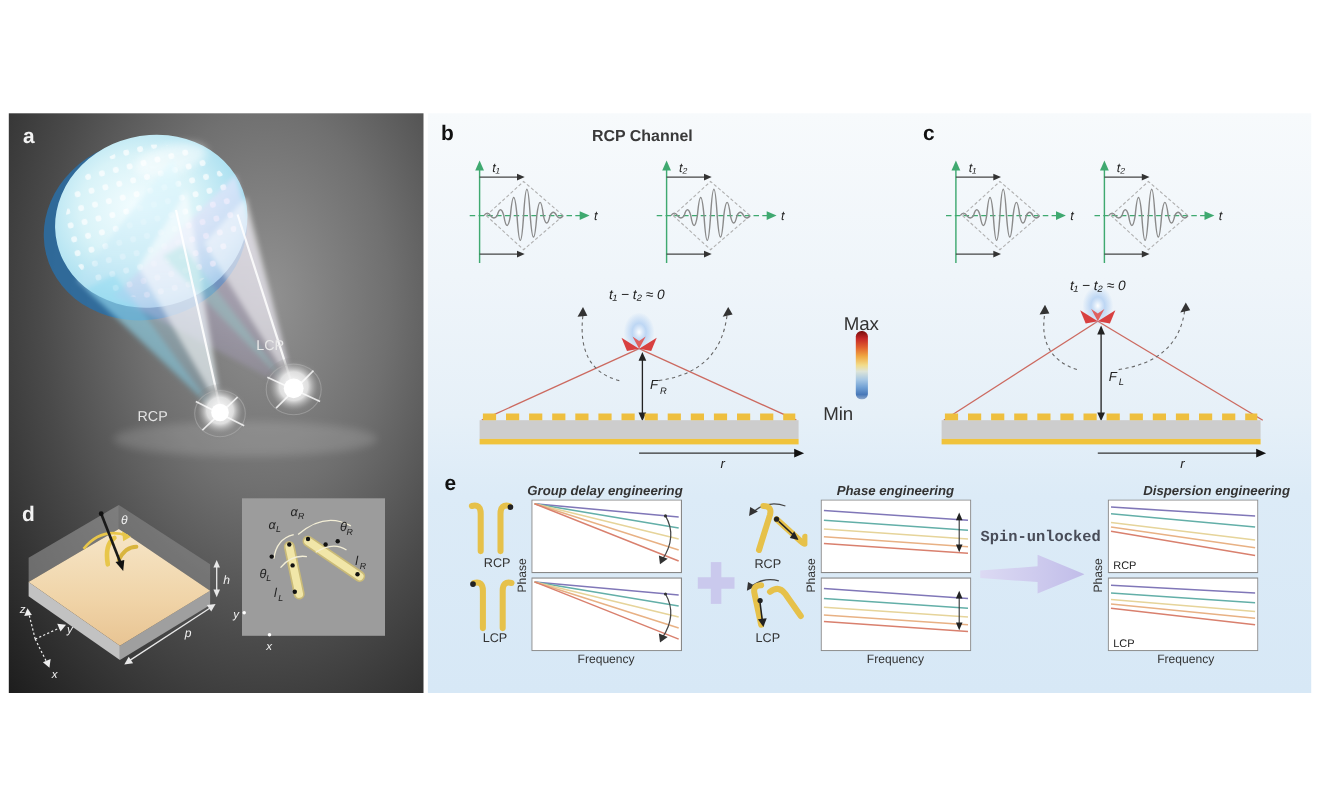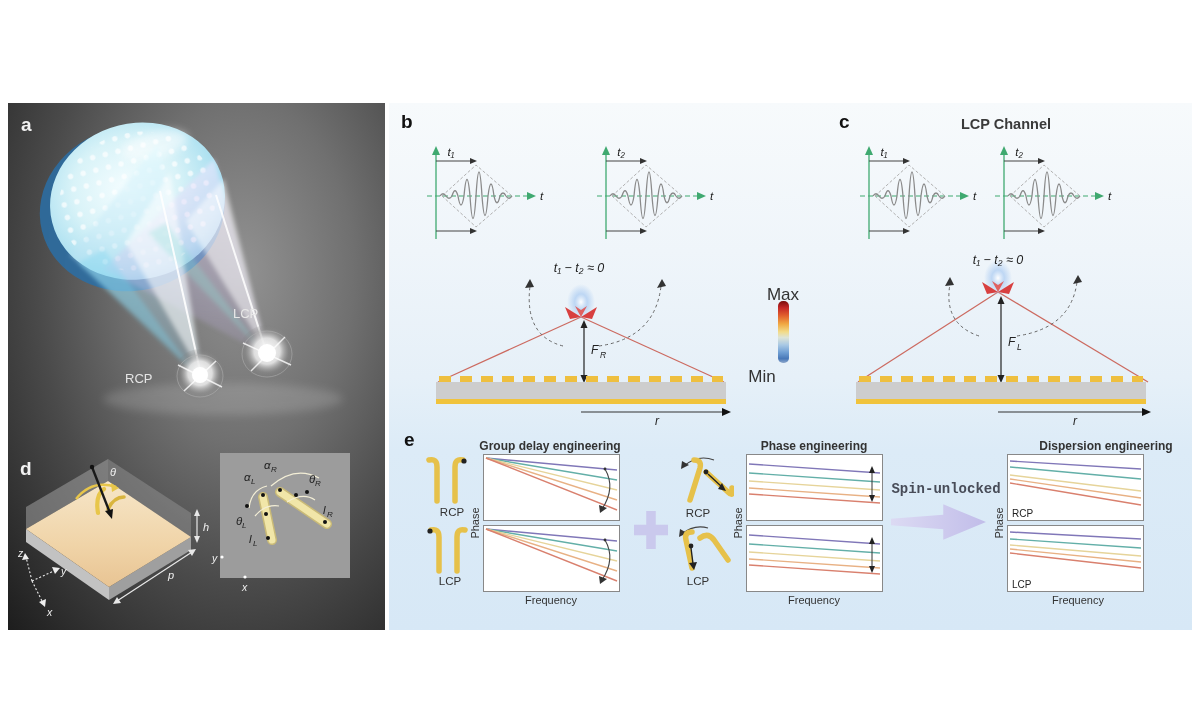--- a/index.html
+++ b/index.html
@@ -8,21 +8,21 @@
   .abs{position:absolute;}
   
   #dark-panel{left:8px;top:103px;width:377px;height:527px;
     background:radial-gradient(ellipse at 62% 32%, #929292 0%, #707070 34%, #4a4a4a 62%, #1d1d1d 100%);}
   
   #light-panel{left:389px;top:103px;width:803px;height:527px;
     background:linear-gradient(180deg,#f7fafc 0%,#eff5fa 28%,#e6f0f8 52%,#dcebf7 66%,#d7e8f6 100%);}
   .panel-letter{font-size:19px;font-weight:bold;color:#111;line-height:1;}
   .panel-letter.on-dark{color:#f2f2f2;}
   .chan-title{font-size:14.5px;font-weight:bold;color:#3a3a3a;text-align:center;width:220px;}
-  .plot-title{font-size:12px;font-weight:bold;color:#333;text-align:center;width:200px;}
+  .plot-title{font-size:12px;font-weight:bold;color:#333;text-align:center;width:200px;font-style:italic;}
   .axis-label{font-size:11px;color:#333;text-align:center;}
   .rot{transform:rotate(-90deg);}
   .pol-label{font-size:11.5px;color:#333;text-align:center;width:50px;}
   .cb-label{font-size:17px;color:#333;text-align:center;width:34px;}
   #colorbar{width:11px;height:62px;border-radius:5px;
     background:linear-gradient(180deg,#7a0d0d 0%,#c42727 11%,#e2622e 24%,#f0a843 37%,#f2dc8a 50%,#dde4d8 59%,#a8c8e4 71%,#6f9fd4 83%,#4878b8 93%,#8fa9cc 100%);}
   #plus-icon{width:34px;height:38px;background:#c9c7ec;opacity:.95;
     clip-path:polygon(36% 0,64% 0,64% 36%,100% 36%,100% 64%,64% 64%,64% 100%,36% 100%,36% 64%,0 64%,0 36%,36% 36%);}
   #big-arrow{width:95px;height:42px;background:linear-gradient(90deg,#dcdaf3,#c1bde9);
     clip-path:polygon(0% 42%,55% 33%,55% 8%,100% 50%,55% 92%,55% 67%,0% 58%);}
@@ -206,22 +206,22 @@
       <circle cx="11" cy="109" r="1.6" fill="#fff"></circle>
       <circle cx="34" cy="129" r="1.6" fill="#fff"></circle>
       <text x="1" y="114" font-size="10.5px" font-style="italic" fill="#f0f0f0">y</text>
       <text x="31" y="143" font-size="10.5px" font-style="italic" fill="#f0f0f0">x</text>
     </svg>
   </div>
 
   <div class="abs" id="light-panel">
 
     <div class="abs panel-letter" style="left:12px;top:9px">b</div>
+    <div class="abs chan-title" style="left:85px;top:13px">RCP Channel</div>
     <div class="abs panel-letter" style="left:450px;top:9px">c</div>
-    <div class="abs chan-title" style="left:507px;top:13px">LCP Channel</div>
 
     <svg class="abs" style="left:35px;top:38px" width="125" height="105" viewBox="0 0 125 105">
       <line x1="12" y1="98" x2="12" y2="13" stroke="#3fa970" stroke-width="1.3"></line>
       <polygon points="12,5 8,14 16,14" fill="#3fa970"></polygon>
       <line x1="3" y1="55" x2="104" y2="55" stroke="#3fa970" stroke-width="1.2" stroke-dasharray="5 3"></line>
       <polygon points="112,55 103,51 103,59" fill="#3fa970"></polygon>
       <path d="M18,55 L52,24 L88,55 M18,55 L52,86 L88,55" stroke="#b0b0b0" stroke-width="1" stroke-dasharray="3 2" fill="none"></path>
       <path d="M16,55 c2,-3 4,-3 6,0 c2,3 4,3 6,0 c2,-7 4,-7 6,0 c2,12 4,12 6,0 c2,-22 4,-22 6,0 c2,30 4,30 6,0 c2,-32 4,-32 6,0 c2,26 4,26 6,0 c2,-16 4,-16 6,0 c2,9 4,9 6,0 c2,-4 4,-4 6,0 c2,3 4,3 6,0" stroke="#8a8a8a" stroke-width="1.3" fill="none"></path>
       <line x1="12" y1="20" x2="47" y2="20" stroke="#444" stroke-width="1.1"></line>
       <polygon points="53,20 46,17 46,23" fill="#333"></polygon>

